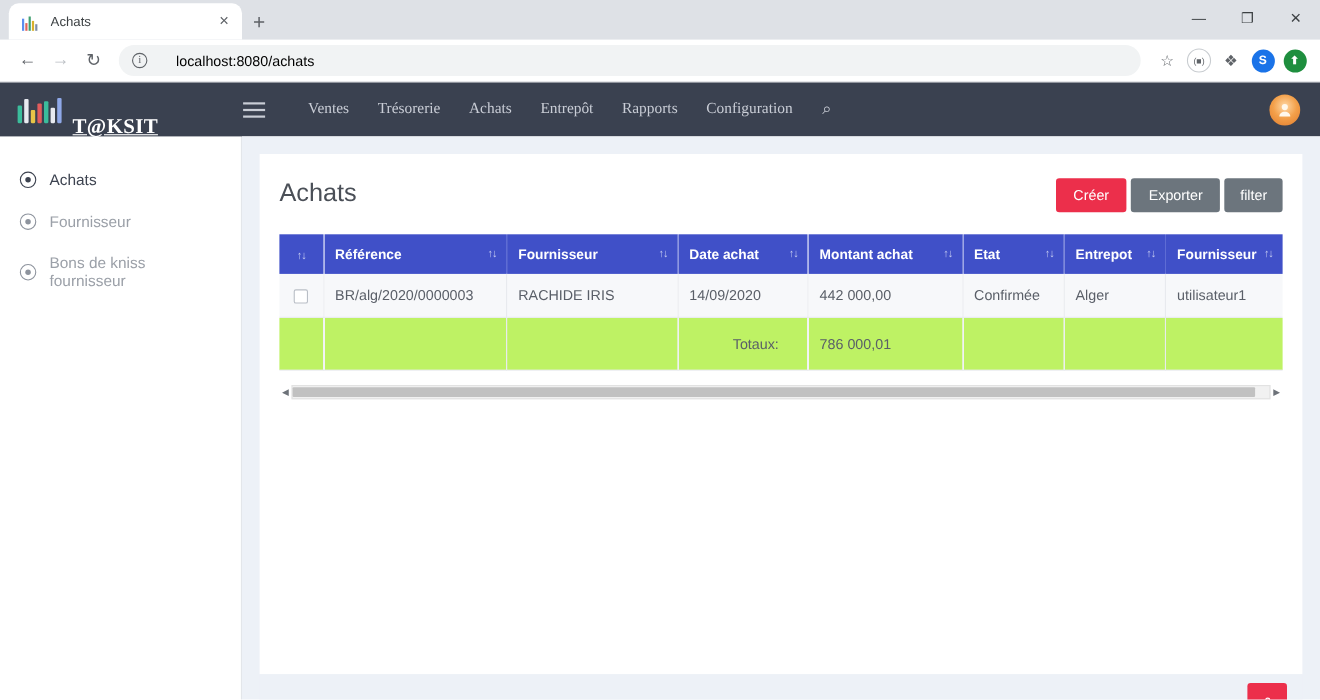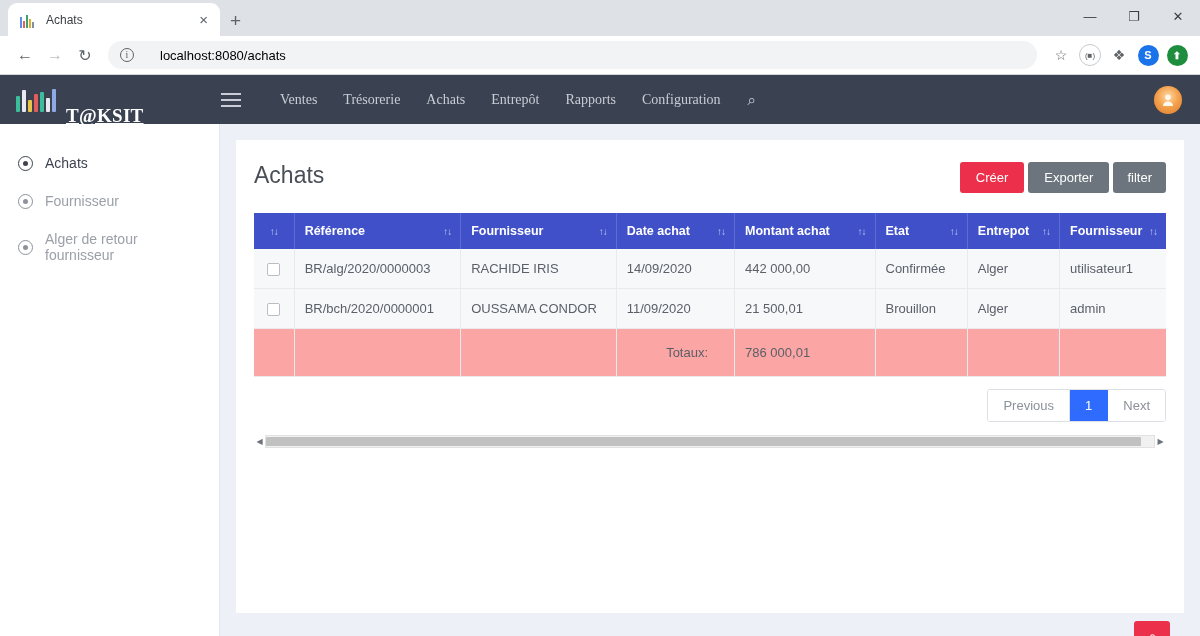--- a/index.html
+++ b/index.html
@@ -158,21 +158,21 @@
     white-space: nowrap; overflow: hidden; text-overflow: ellipsis;
   }
   tbody td:last-child { border-right: none; }
   tbody tr.odd { background: #f7f8fa; }
   tbody tr.even { background: #ffffff; }
   td.col-check { text-align: center; }
   .row-check {
     width: 13px; height: 13px; border: 1px solid #b9bec6; border-radius: 2px;
     background: #fff; display: inline-block; vertical-align: middle; cursor: pointer;
   }
-  tr.totals td { background: #fca5a5; font-size: 13px; color: #5a5f68; padding: 16px 10px;
+  tr.totals td { background: #bef264; font-size: 13px; color: #5a5f68; padding: 16px 10px;
     border-bottom: 1px solid #e8eaee; }
   tr.totals td.lbl { text-align: right; padding-right: 26px; }
 
   .info-line { font-size: 12.5px; color: #8b9099; margin-top: 16px; }
 
   .pager { display: flex; justify-content: flex-end; margin-top: 12px; }
   .pager-box { display: flex; border: 1px solid #dde0e5; border-radius: 3px; overflow: hidden; }
   .pg {
     padding: 8px 15px; font-size: 13px; color: #8b9099; background: #fff;
     border-right: 1px solid #dde0e5; cursor: pointer;
@@ -295,21 +295,21 @@
     <div class="side-item active">
       <span class="side-icon"></span>
       <span class="side-label">Achats</span>
     </div>
     <div class="side-item">
       <span class="side-icon"></span>
       <span class="side-label">Fournisseur</span>
     </div>
     <div class="side-item">
       <span class="side-icon"></span>
-      <span class="side-label">Alger de retour fournisseur</span>
+      <span class="side-label">Bons de kniss fournisseur</span>
     </div>
   </div>
 
   <div class="content-area">
     <div class="card">
 
       <div class="card-head">
         <div class="page-title">Achats</div>
         <div class="btn-group">
           <button class="btn btn-create">Créer</button>
@@ -371,54 +371,35 @@
                 <span class="row-check"></span>
               </td>
               <td>BR/alg/2020/0000003</td>
               <td>RACHIDE IRIS</td>
               <td>14/09/2020</td>
               <td>442 000,00</td>
               <td>Confirmée</td>
               <td>Alger</td>
               <td>utilisateur1</td>
             </tr>
-            <tr class="odd">
-              <td class="col-check">
-                <span class="row-check"></span>
-              </td>
-              <td>BR/bch/2020/0000001</td>
-              <td>OUSSAMA CONDOR</td>
-              <td>11/09/2020</td>
-              <td>21 500,01</td>
-              <td>Brouillon</td>
-              <td>Alger</td>
-              <td>admin</td>
-            </tr>
             <tr class="totals">
               <td></td>
               <td></td>
               <td></td>
               <td class="lbl">Totaux:</td>
               <td>786 000,01</td>
               <td></td>
               <td></td>
               <td></td>
             </tr>
           </tbody>
         </table>
       </div>
 
 
-      <div class="pager">
-        <div class="pager-box">
-          <div class="pg">Previous</div>
-          <div class="pg active">1</div>
-          <div class="pg">Next</div>
-        </div>
-      </div>
 
       <div class="hscroll">
         <div class="hscroll-arrow">◀</div>
         <div class="hscroll-track">
           <div class="hscroll-thumb"></div>
         </div>
         <div class="hscroll-arrow">▶</div>
       </div>
 
 

